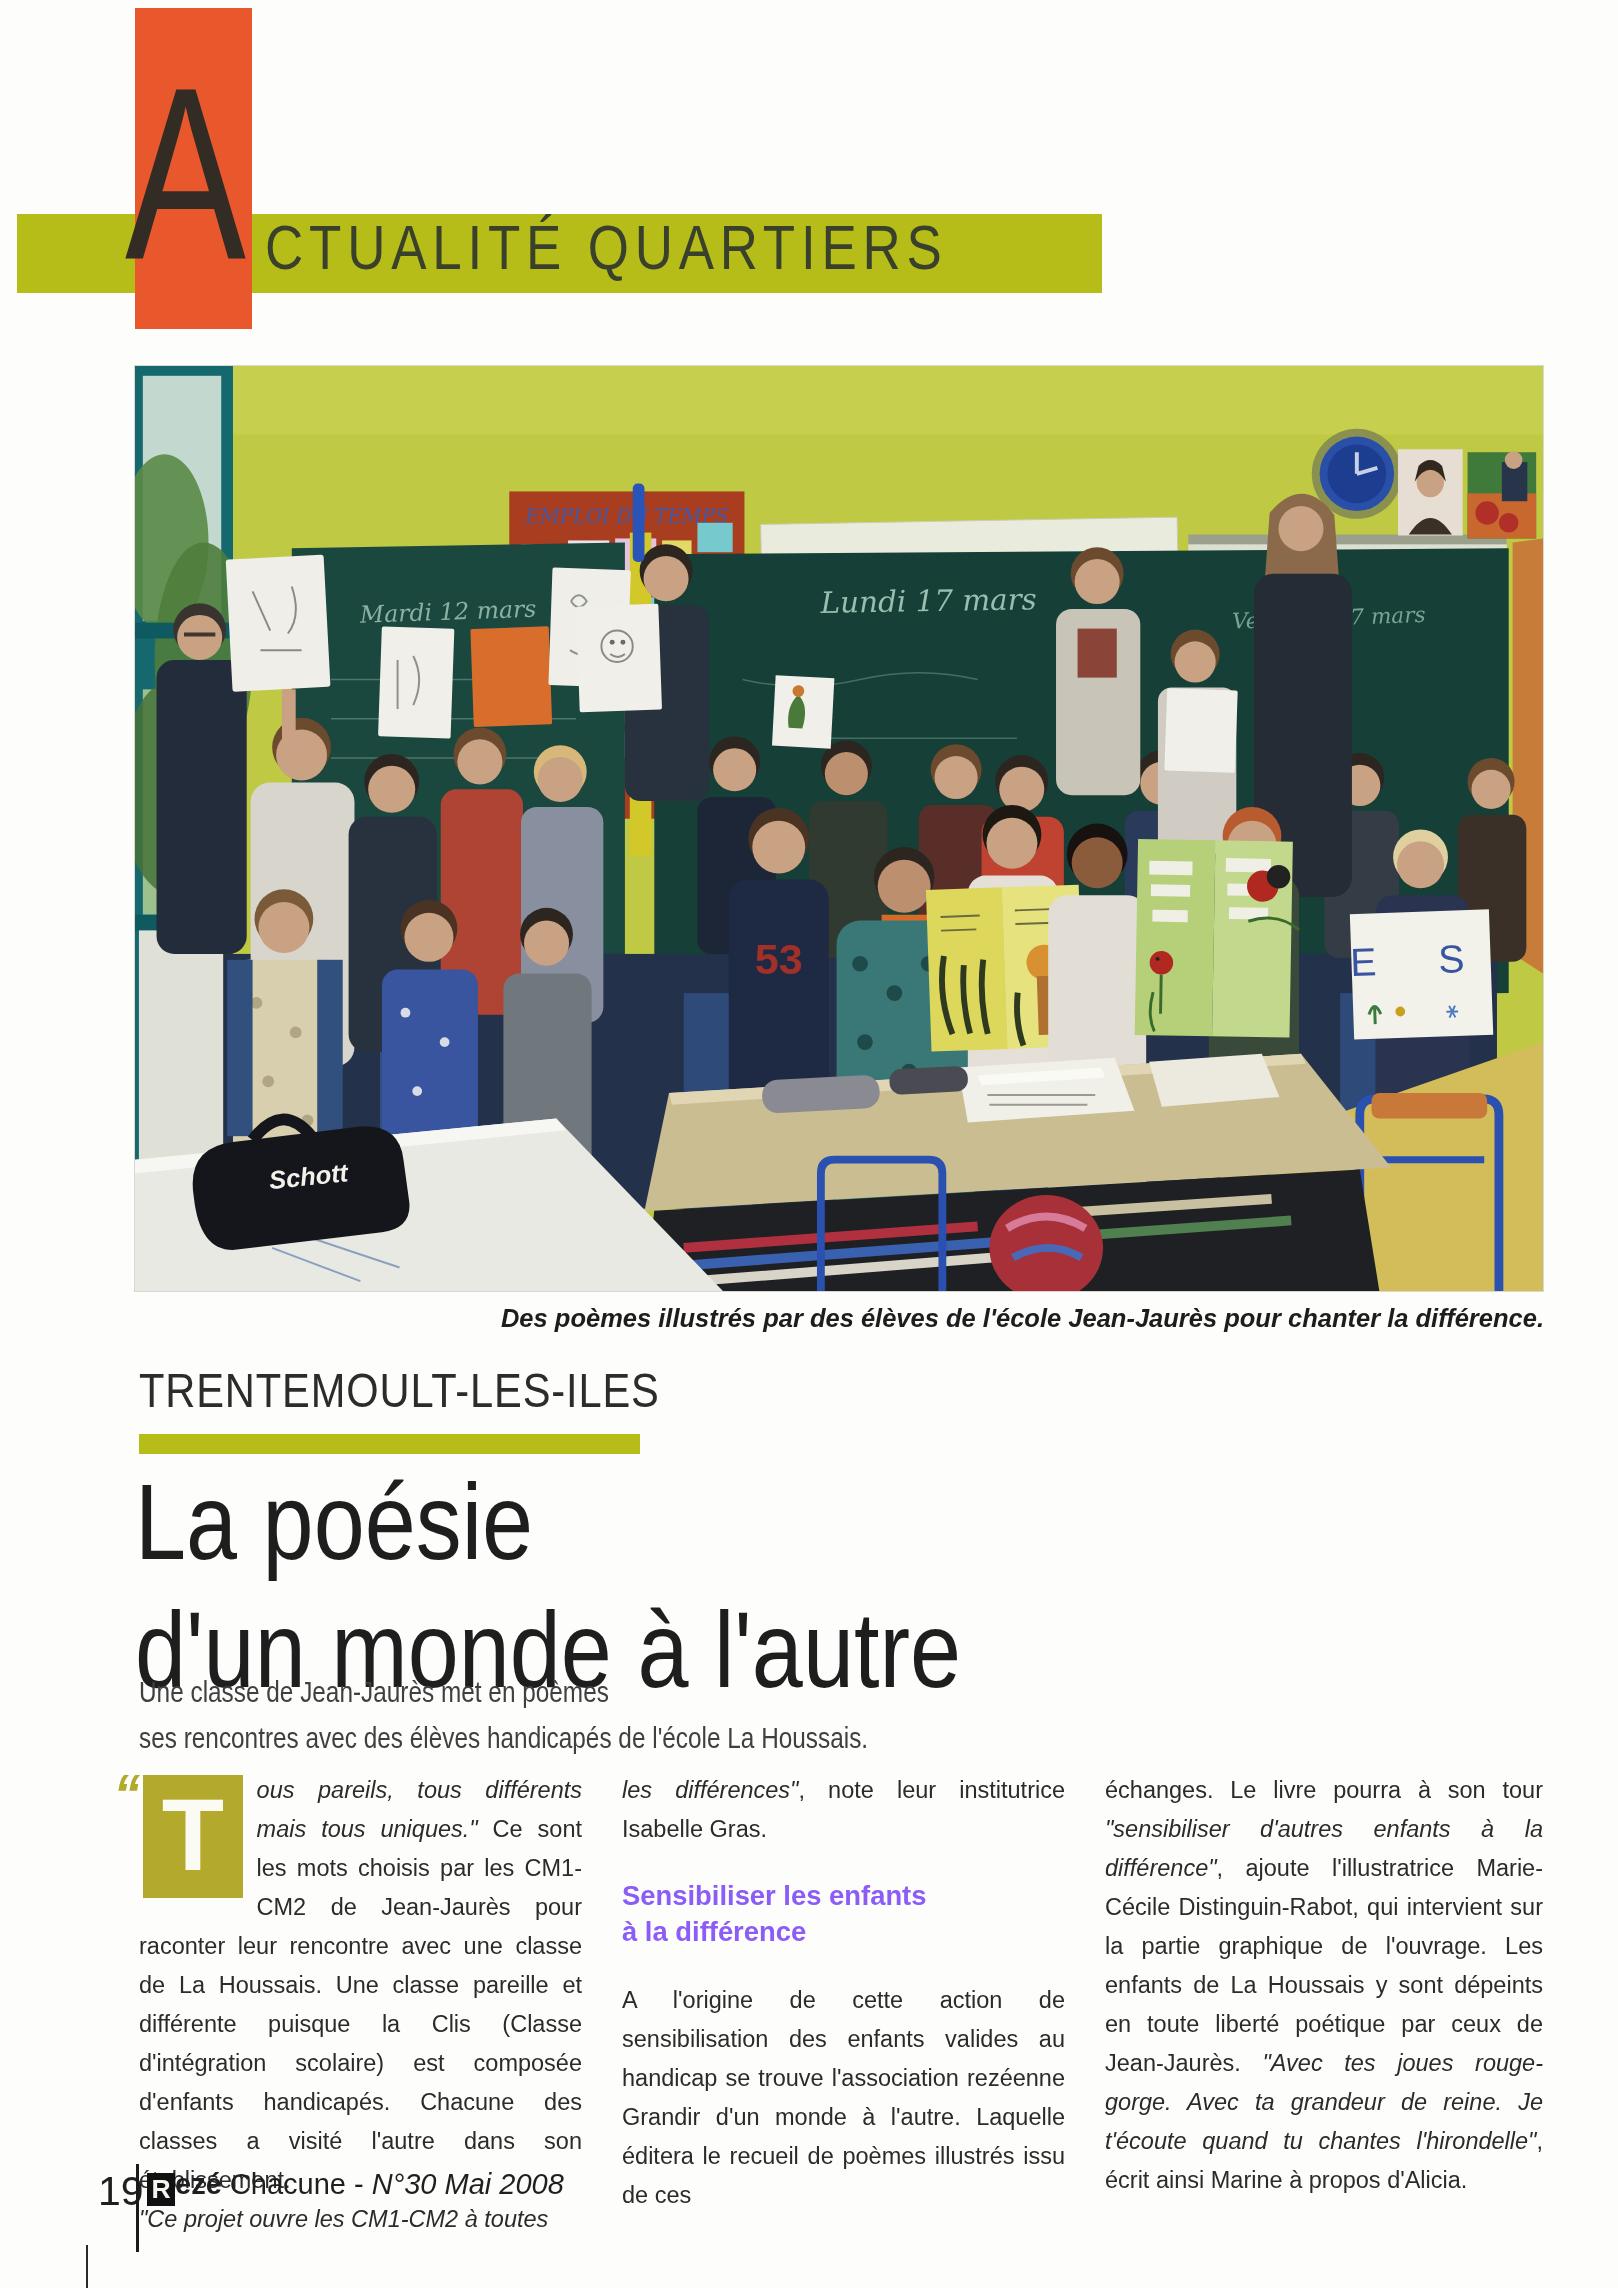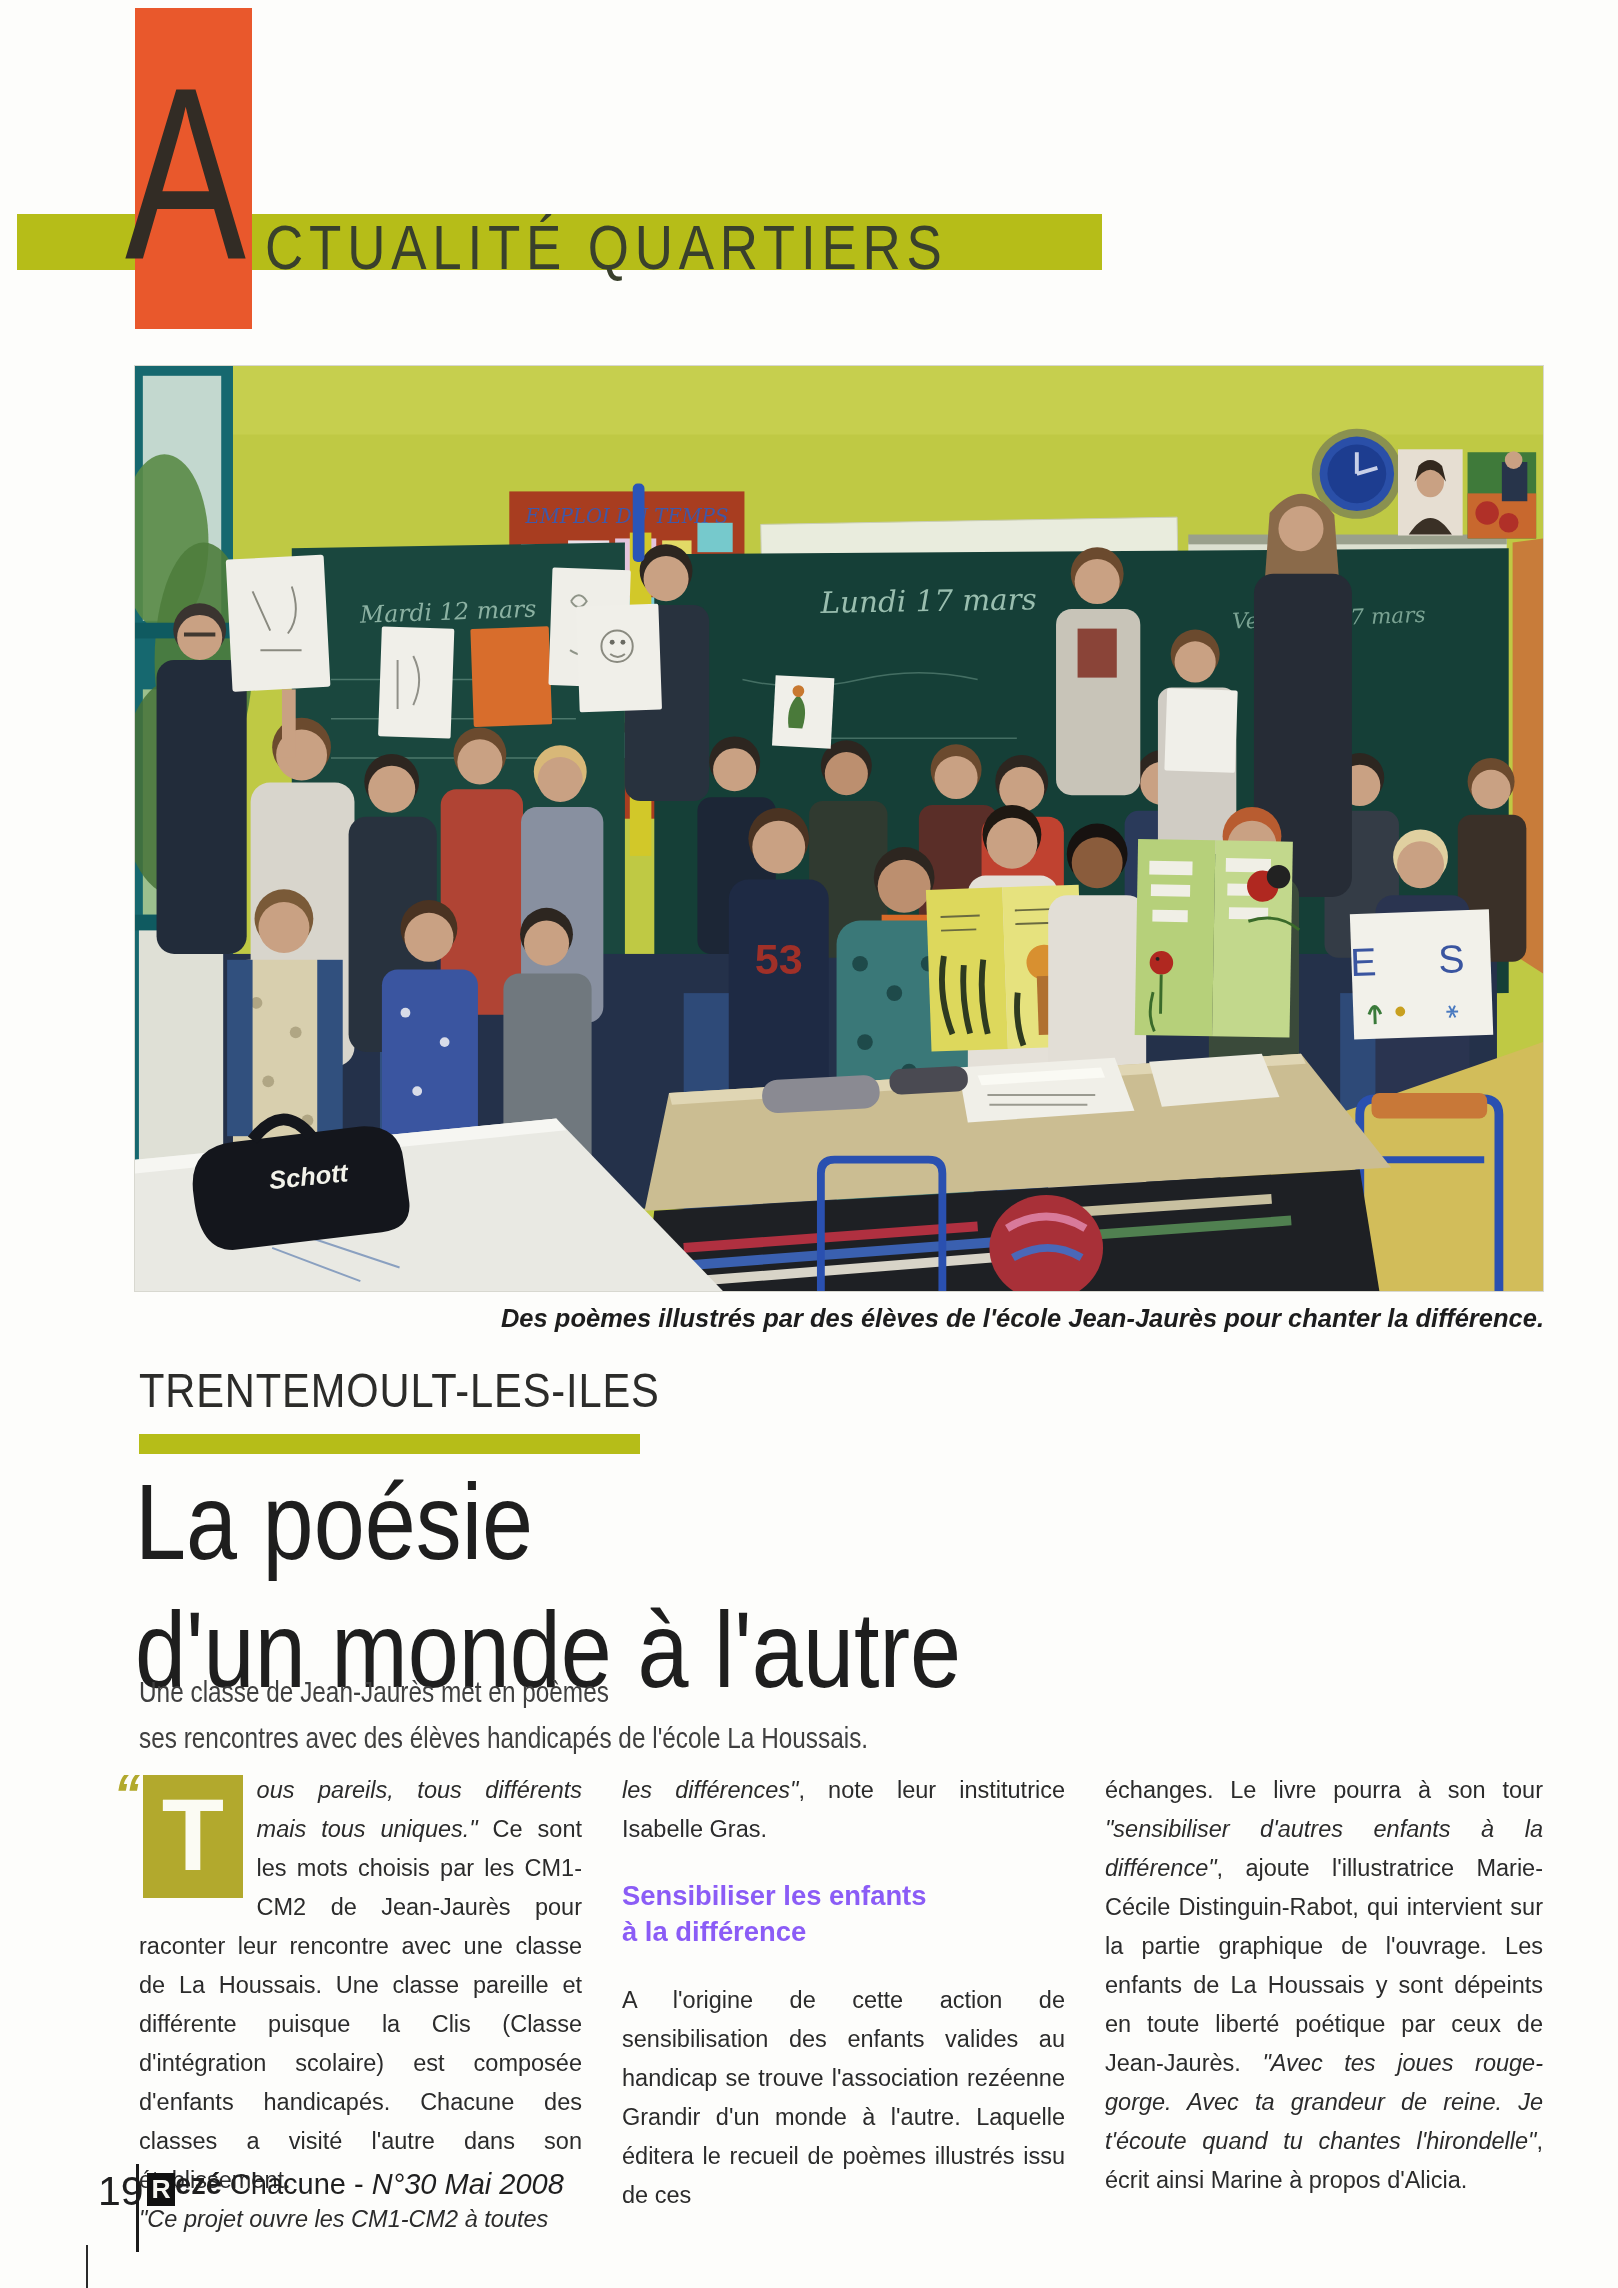--- a/index.html
+++ b/index.html
@@ -1,20 +1,20 @@
 <!DOCTYPE html>
 <html lang="fr"><head>
 <meta charset="utf-8">
 <style>
   html,body{margin:0;padding:0;background:#ffffff;}
   #page{position:relative;width:1618px;height:2289px;background:#fdfdfb;overflow:hidden;
         font-family:"Liberation Sans",sans-serif;color:#2b2b2b;}
 
   
-  .band{position:absolute;left:16.7px;top:214px;width:1085px;height:56px;background:#b6bd18;}
+  .band{position:absolute;left:16.7px;top:214px;width:1085px;height:79px;background:#b6bd18;}
   .band-title{position:absolute;left:248px;top:-2px;height:67px;line-height:71px;
       font-size:63px;letter-spacing:6.9px;color:#39402c;font-weight:400;
       transform:scaleX(0.84);transform-origin:left center;white-space:nowrap;}
   .orange-block{position:absolute;left:135px;top:7.8px;width:117px;height:321px;background:#e9582c;}
   .big-a{position:absolute;left:125px;top:51px;font-size:245px;line-height:245px;
       font-weight:500;color:#322c25;transform:scaleX(0.74);transform-origin:left bottom;}
 
   
   .photo{position:absolute;left:135px;top:366px;width:1408px;height:925px;background:#bfc944;
       box-shadow:0 0 0 1px #d8d8d0;}

